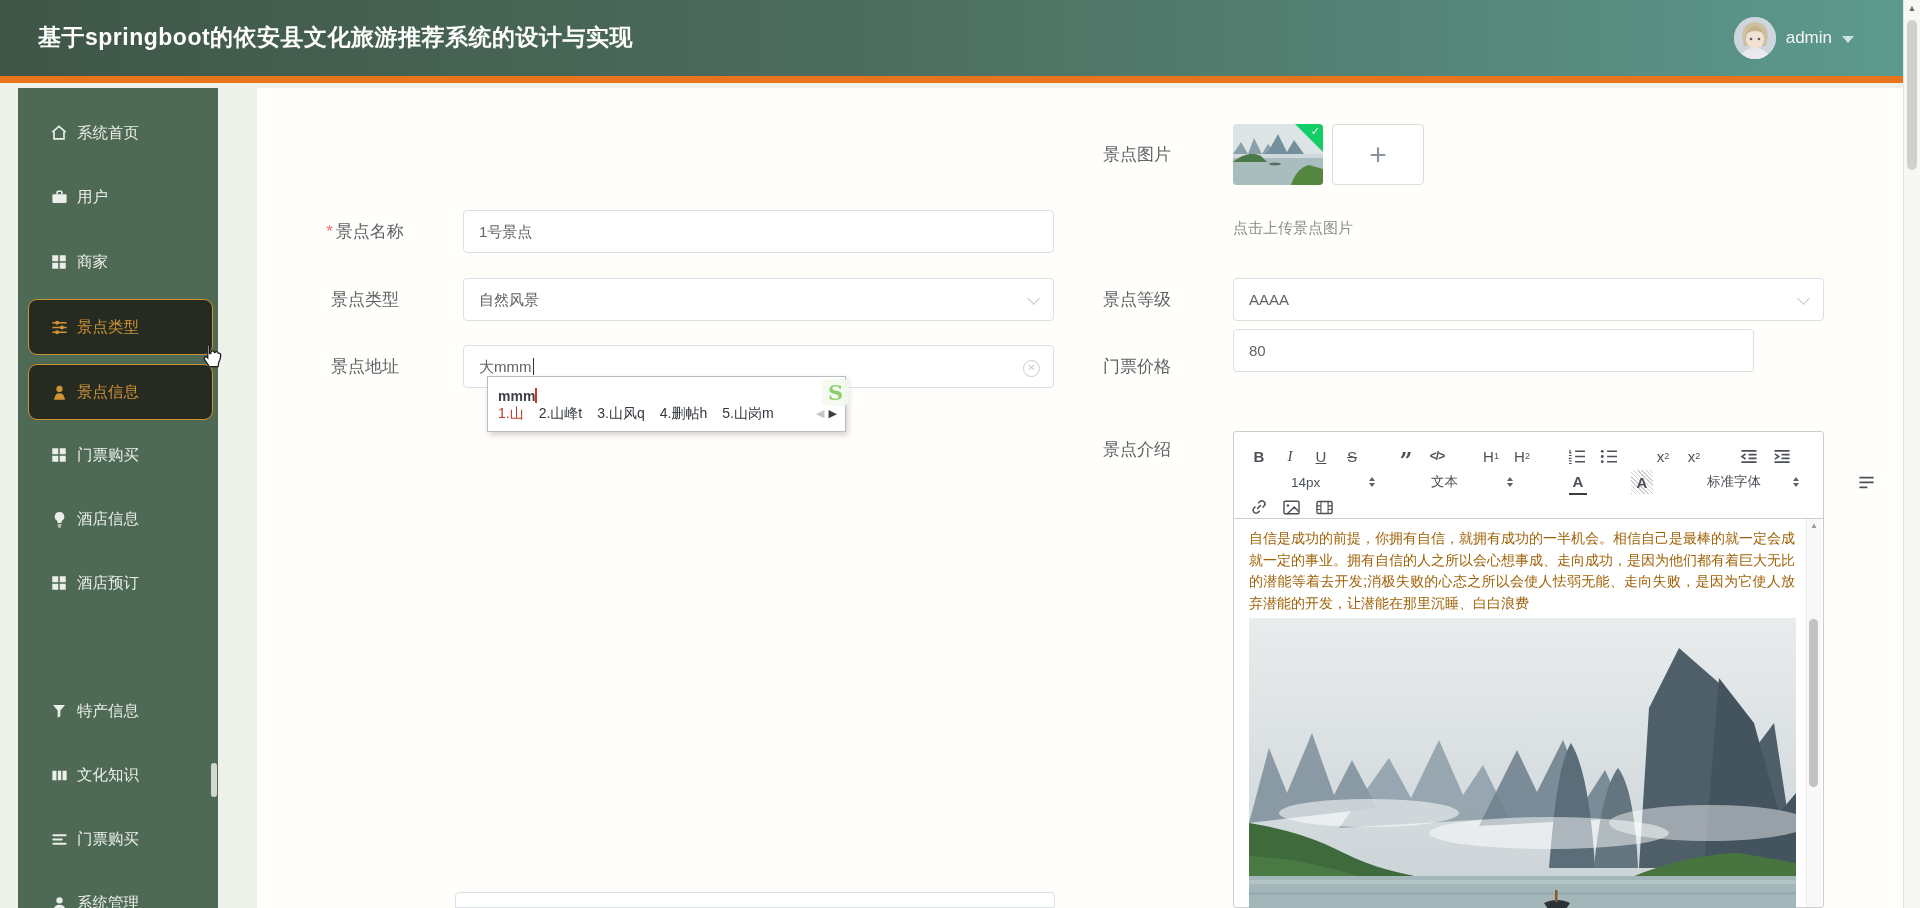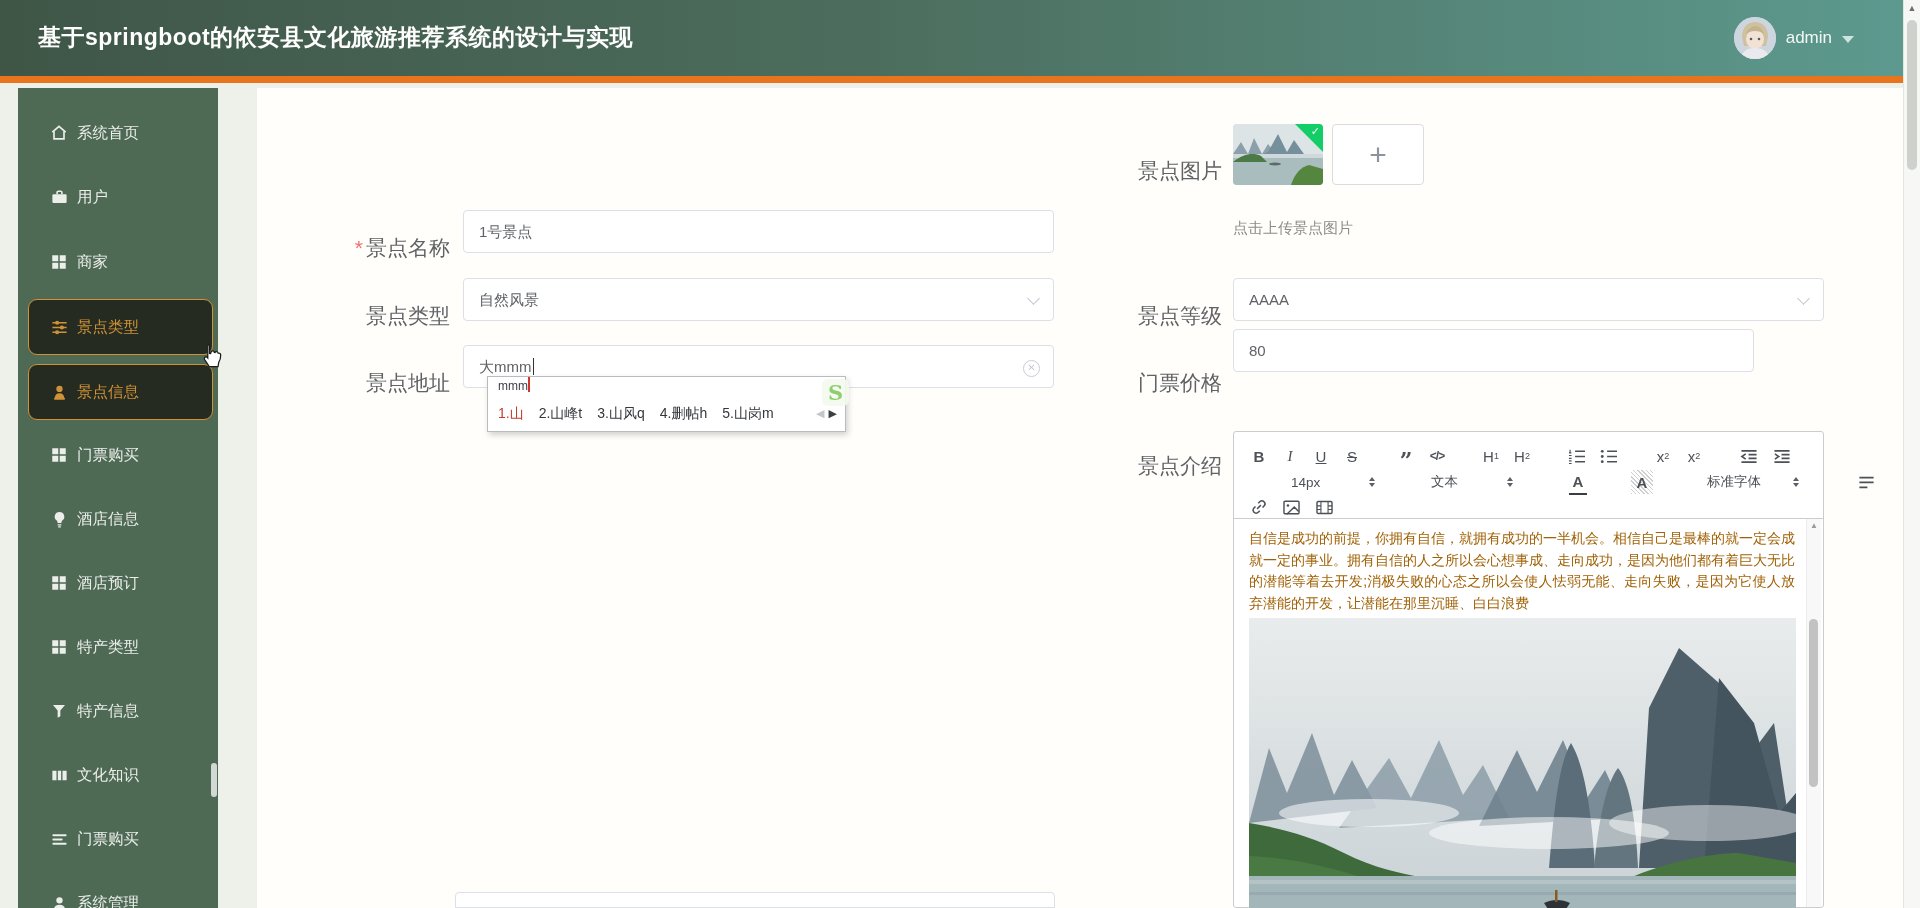--- a/index.html
+++ b/index.html
@@ -27,41 +27,41 @@
   .side-item .s-icon{position:absolute;left:31px;width:20px;height:20px;display:flex;align-items:center;justify-content:center;}
   .side-item .s-label{position:absolute;left:59px;font-size:15.5px;color:#eceeea;white-space:nowrap;}
   .side-item.active{left:10px;width:185px;height:56px;background:#262b21;border:1px solid #cf9236;border-radius:9px;box-sizing:border-box;}
   .side-item.active .s-icon{left:20px;}
   .side-item.active .s-label{left:48px;color:#cf9236;}
   .side-scroll-thumb{position:absolute;left:193px;top:675px;width:6px;height:34px;background:rgba(255,255,255,.75);border-radius:3px;}
 
   
   .card{position:absolute;left:257px;top:88px;width:1646px;height:820px;background:#fffefb;}
 
-  .f-label{position:absolute;font-size:21px;color:#606266;height:20px;line-height:20px;text-align:right;white-space:nowrap;margin-top:16px;}
+  .f-label{position:absolute;font-size:17px;color:#606266;height:20px;line-height:20px;text-align:center;white-space:nowrap;}
   .req{color:#f56c6c;margin-right:3px;}
   .input{position:absolute;height:43px;background:#fff;border:1px solid #dcdfe6;border-radius:4px;box-sizing:border-box;
     font-size:15px;color:#606266;line-height:41px;padding:0 15px;cursor:text;}
   .chev{position:absolute;right:15px;top:15px;width:8px;height:8px;border-right:1.5px solid #c0c4cc;border-bottom:1.5px solid #c0c4cc;transform:rotate(45deg);}
   .caret-bar{display:inline-block;width:1px;height:17px;background:#333;vertical-align:-3px;margin-left:1px;}
   .clear-ico{position:absolute;right:13px;top:14px;width:15px;height:15px;border:1px solid #c8ccd2;border-radius:50%;
     color:#c8ccd2;font-size:10px;line-height:14px;text-align:center;cursor:pointer;}
 
   
   .thumb-box{position:absolute;left:976px;top:36px;width:90px;height:61px;border-radius:4px;overflow:hidden;cursor:pointer;}
   .thumb-badge{position:absolute;top:0;right:0;width:0;height:0;border-left:28px solid transparent;border-top:28px solid #13ce66;}
   .thumb-check{position:absolute;top:1px;right:3px;color:#fff;font-size:11px;font-weight:bold;}
   .plus-box{position:absolute;left:1075px;top:36px;width:92px;height:61px;background:#fff;border:1px solid #dcdcdc;border-radius:4px;
     box-sizing:border-box;display:flex;align-items:center;justify-content:center;font-size:30px;font-weight:200;color:#8c939d;cursor:pointer;}
   .upload-hint{position:absolute;left:976px;top:131px;font-size:15px;color:#8c8c8c;}
 
   
   .ime{position:absolute;left:230px;top:288px;width:357px;height:54px;background:#fff;border:1px solid #b9bcbf;
     box-shadow:2px 3px 6px rgba(0,0,0,.18);z-index:30;}
-  .ime-comp{position:absolute;left:10px;top:0;font-size:12px;font-weight:normal;color:#3c3f44;}
+  .ime-comp{position:absolute;left:10px;top:11px;font-size:14px;font-weight:bold;color:#3c3f44;}
   .ime-caret{display:inline-block;width:2px;height:15px;background:#d3342a;vertical-align:-2px;}
   .ime-row2{position:absolute;left:10px;top:28px;display:flex;gap:15px;font-size:14px;color:#34383d;white-space:nowrap;text-align:right;}
   .ime-cand{cursor:pointer;}
   .ime-cand.first{color:#c43c2e;}
   .ime-arrows{position:absolute;right:8px;top:30px;font-size:11px;}
   .ime-prev{color:#c4c6c8;margin-right:4px;cursor:pointer;}
   .ime-next{color:#3b3e42;cursor:pointer;}
   .ime-logo{position:absolute;left:334px;top:2px;width:27px;height:27px;border-radius:6px;background:rgba(244,250,240,.9);
     display:flex;align-items:center;justify-content:center;font-size:21px;font-weight:bold;color:#8fce6f;font-family:"DejaVu Serif",serif;}
 
@@ -227,33 +227,20 @@
               <rect x="3" y="3" width="8" height="8"></rect>
               <rect x="13" y="3" width="8" height="8"></rect>
               <rect x="3" y="13" width="8" height="8"></rect>
               <rect x="13" y="13" width="8" height="8"></rect>
             </g>
           </svg>
       </span>
       <span class="s-label">酒店预订</span>
     </div>
 
-    <div class="side-item" style="top:527px;">
-      <span class="s-icon">
-        <svg width="18" height="18" viewBox="0 0 24 24">
-            <g fill="#eceeea">
-              <rect x="3" y="3" width="8" height="8"></rect>
-              <rect x="13" y="3" width="8" height="8"></rect>
-              <rect x="3" y="13" width="8" height="8"></rect>
-              <rect x="13" y="13" width="8" height="8"></rect>
-            </g>
-          </svg>
-      </span>
-      <span class="s-label">特产类型</span>
-    </div>
 
     <div class="side-item" style="top:591px;">
       <span class="s-icon">
         <svg width="18" height="18" viewBox="0 0 24 24">
             <path d="M4 4h16l-6.2 7.2V19l-3.6 2v-9.8z" fill="#eceeea"></path>
           </svg>
       </span>
       <span class="s-label">特产信息</span>
     </div>
 

